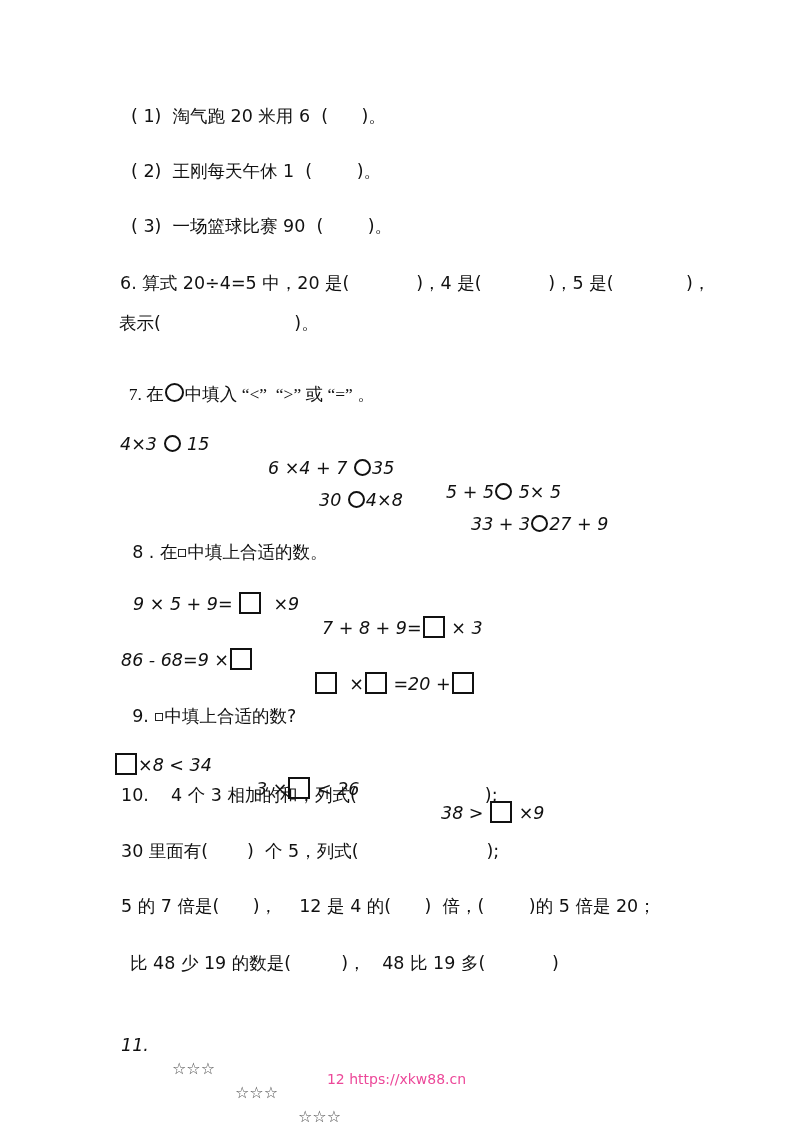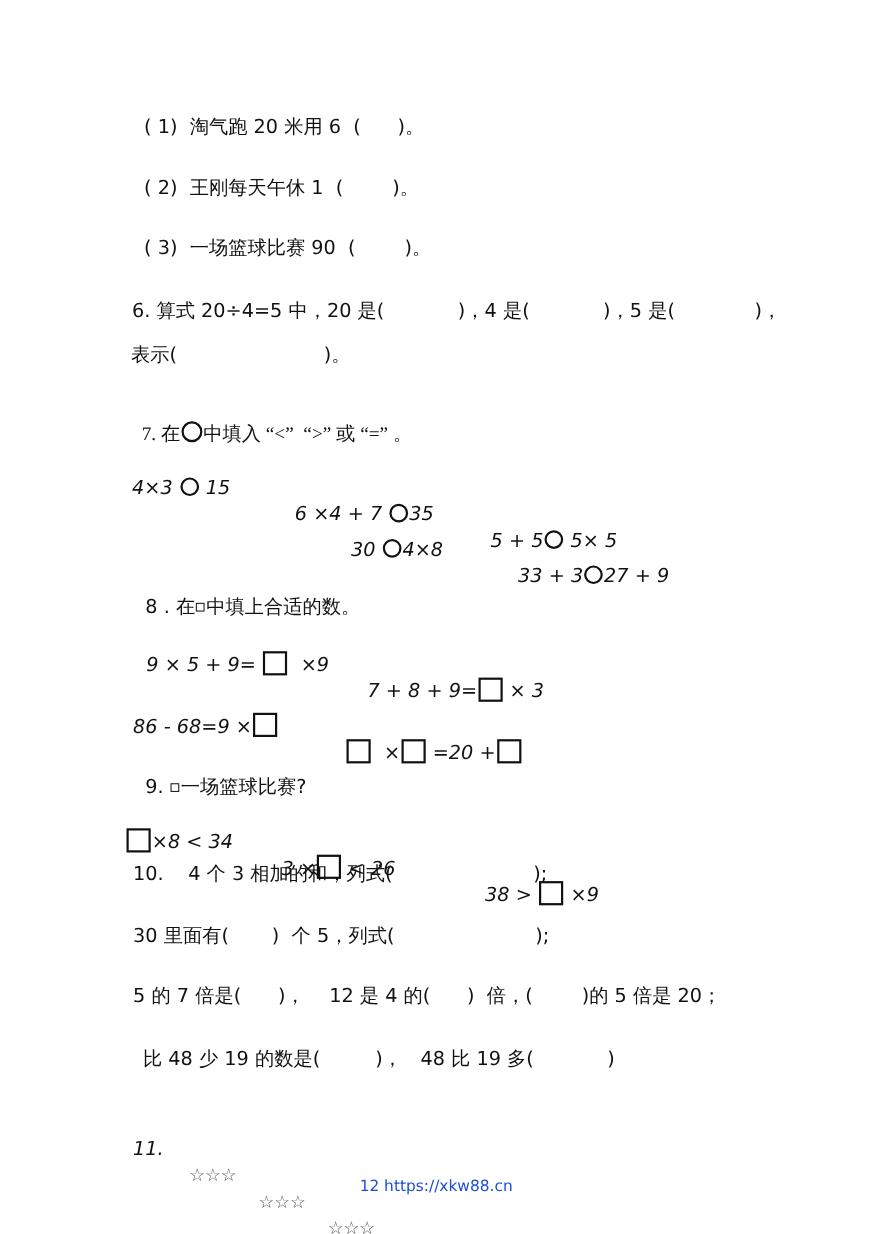--- a/index.html
+++ b/index.html
@@ -6,21 +6,21 @@
   body { width:793px; height:1122px; position:relative; overflow:hidden;
          font-family:"DejaVu Sans","Liberation Sans",sans-serif; color:#111; }
   .line { position:absolute; font-size:17.5px; line-height:24px; white-space:pre; }
   .seg { position:absolute; white-space:pre;font-style:italic; }
   .circ { display:inline-block; width:17px; height:17px; border:2.5px solid #111; border-radius:50%;
           box-sizing:border-box; vertical-align:-2px; margin:0 1px; }
   .box { display:inline-block; width:22px; height:22px; border:2.5px solid #111; box-sizing:border-box;
          vertical-align:-4px; margin:0 1px; }
   .minibox { display:inline-block; width:8px; height:8px; border:1px solid #222; box-sizing:border-box; vertical-align:1px; margin:0 1px; }
   .stars { letter-spacing:0px; color:#555; font-size:16px; }
-  .footer { position:absolute; left:0; width:793px; top:1071px; text-align:center; font-size:14px; color:#1d4ed8; }
+  .footer { position:absolute; left:0; width:793px; top:1071px; text-align:center; font-size:14px; color:#ec4899; }
 </style>
 </head>
 <body>
 
 <div class="line" style="left:131px;top:104px;">( 1)  淘气跑 20 米用 6  (      )。</div>
 <div class="line" style="left:131px;top:159px;">( 2)  王刚每天午休 1  (        )。</div>
 <div class="line" style="left:131px;top:214px;">( 3)  一场篮球比赛 90  (        )。</div>
 
 <div class="line" style="left:120px;top:271px;">6. 算式 20÷4=5 中，20 是(            )，4 是(            )，5 是(             )，</div>
 <div class="line" style="left:119px;top:311px;">表示(                        )。</div>
@@ -39,30 +39,30 @@
   <span class="seg" style="left:198px;"><span>30</span> <span class="circ"></span><span>4×8</span></span>
   <span class="seg" style="left:350px;"><span>33 + 3</span><span class="circ"></span><span>27 + 9</span></span>
 </div>
 
 <div class="line" style="left:121px;top:516px;">
   <span>8 . 在</span><span class="minibox"></span><span>中填上合适的数。</span>
 </div>
 
 <div class="line" style="left:121px;top:568px;width:600px;height:26px;">
   <span class="seg" style="left:0px;margin-left:12px;"><span>9 × 5 + 9=</span> <span class="box"></span>  <span>×9</span></span>
-  <span class="seg" style="left:201px;margin-left:12px;"><span>7 + 8 + 9=</span><span class="box"></span> <span>× 3</span></span>
+  <span class="seg" style="left:201px;"><span>7 + 8 + 9=</span><span class="box"></span> <span>× 3</span></span>
 </div>
 
 <div class="line" style="left:121px;top:624px;width:600px;height:26px;">
   <span class="seg" style="left:0px;"><span>86 - 68=9 ×</span><span class="box"></span></span>
   <span class="seg" style="left:193px;"><span class="box"></span>  <span>×</span><span class="box"></span> <span>=20 +</span><span class="box"></span></span>
 </div>
 
 <div class="line" style="left:121px;top:680px;">
-  <span>9.</span> <span class="minibox"></span><span>一场篮球比赛?</span>
+  <span>9.</span> <span class="minibox"></span><span>中填上合适的数?</span>
 </div>
 
 <div class="line" style="left:114px;top:729px;width:600px;height:26px;">
   <span class="seg" style="left:0px;"><span class="box"></span><span>×8 &lt; 34</span></span>
   <span class="seg" style="left:142px;"><span>3 ×</span><span class="box"></span> <span>&lt; 26</span></span>
   <span class="seg" style="left:327px;"><span>38 &gt;</span> <span class="box"></span> <span>×9</span></span>
 </div>
 
 <div class="line" style="left:121px;top:783px;">10.    4 个 3 相加的和，列式(                       );</div>
 <div class="line" style="left:121px;top:839px;">30 里面有(       )  个 5，列式(                       );</div>

